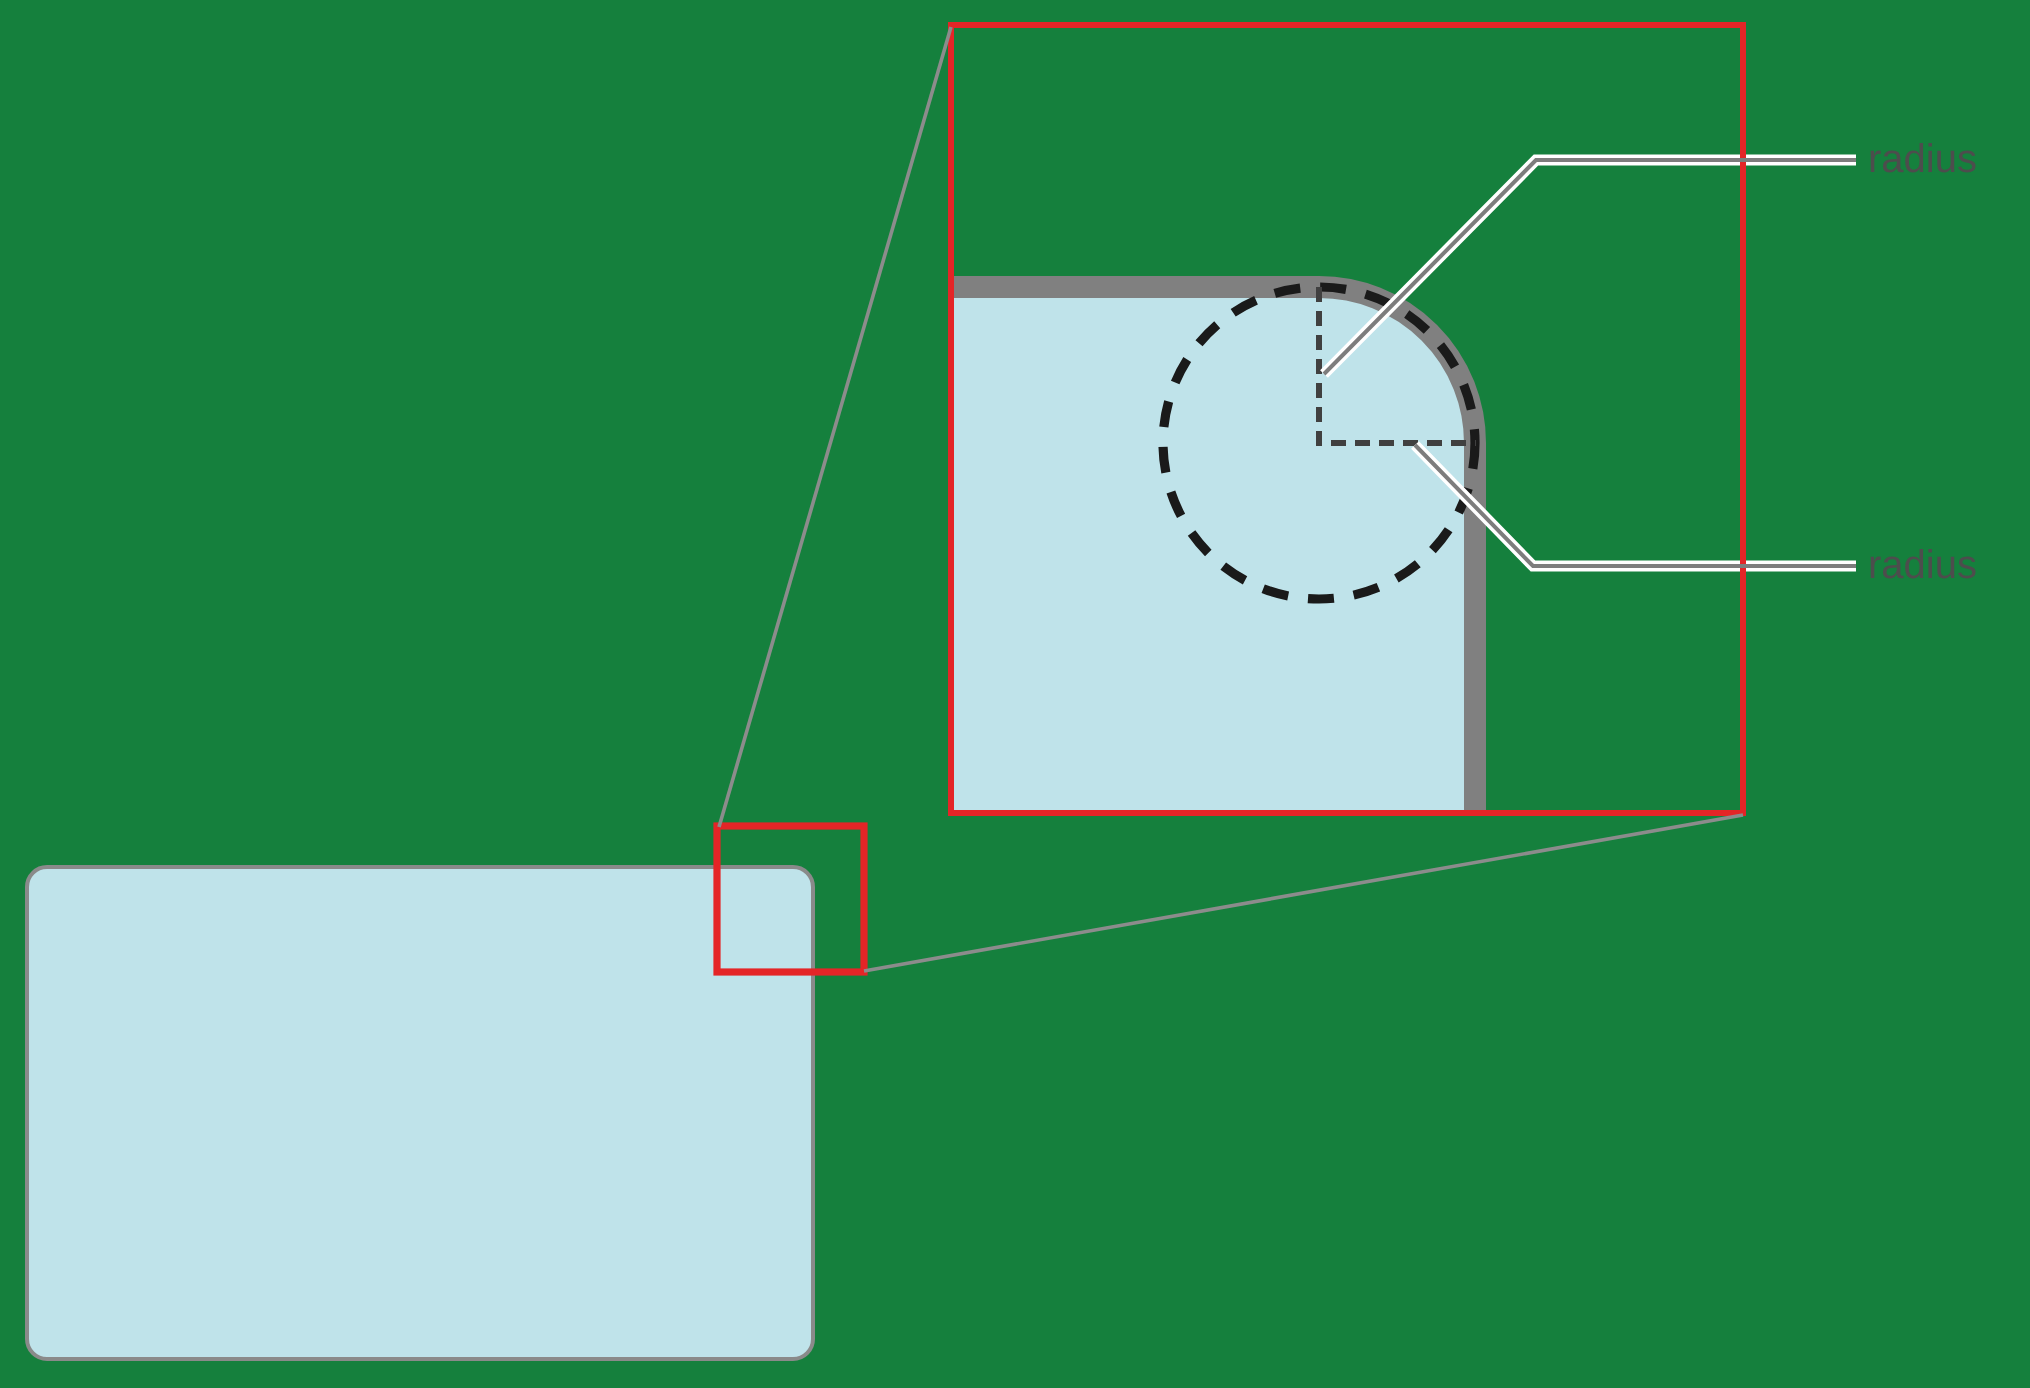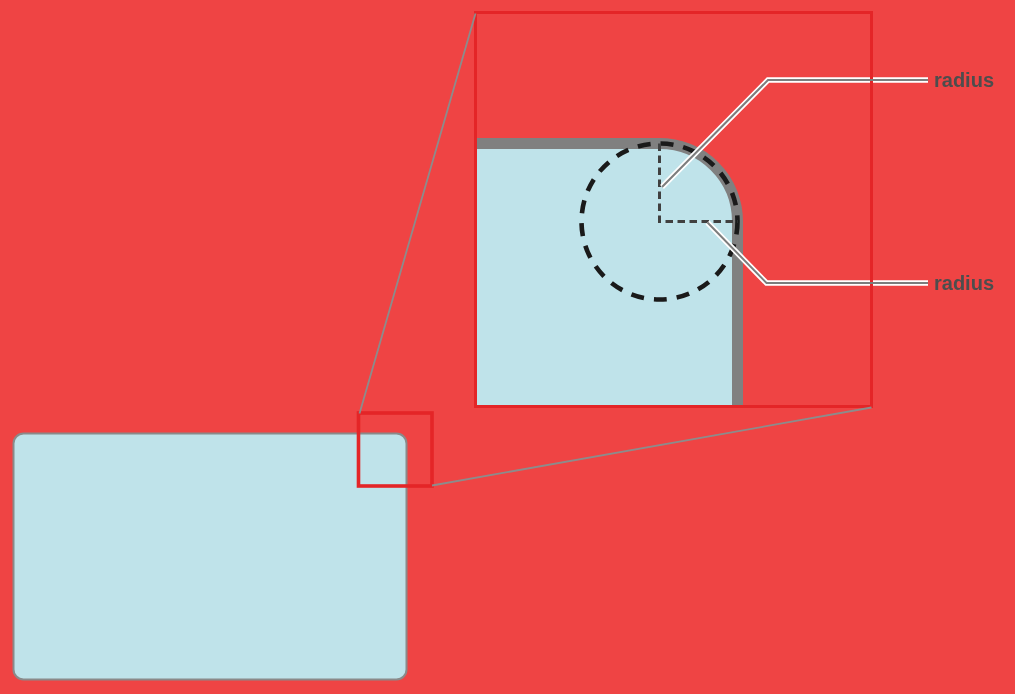--- a/index.html
+++ b/index.html
@@ -8,22 +8,21 @@
     background: #ffffff;
     width: 1015px;
     height: 694px;
     overflow: hidden;
     font-family: "Liberation Sans", "DejaVu Sans", sans-serif;
   }
   .diagram-wrap {
     position: relative;
     width: 1015px;
     height: 694px;
-    background: #ef4444;
-    font-weight: bold;
+    background: #15803d;
   }
   svg text.radius-label {
     font-family: "Liberation Sans", "DejaVu Sans", sans-serif;
     font-size: 20px;
   }
 </style>
 </head>
 <body>
 
 <div class="diagram-wrap">

